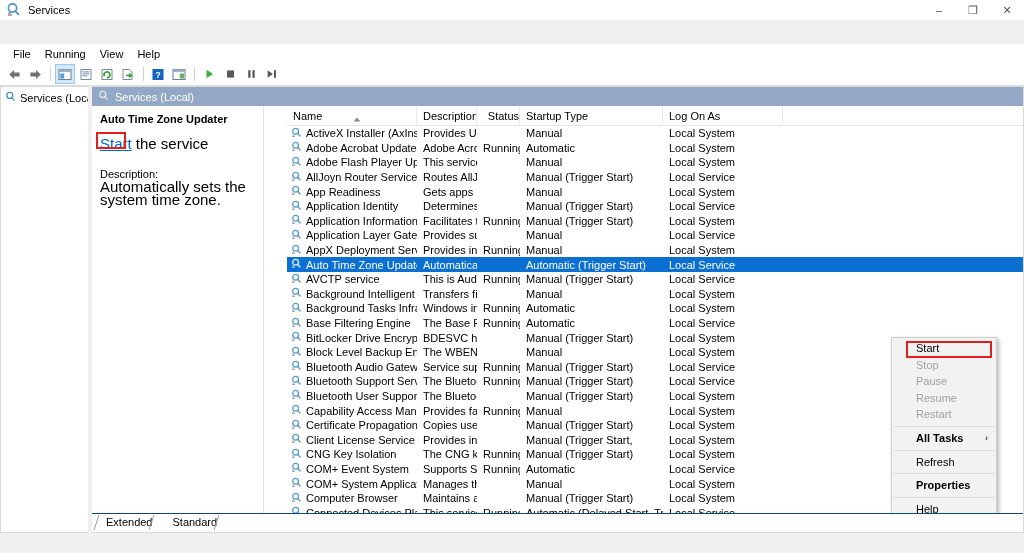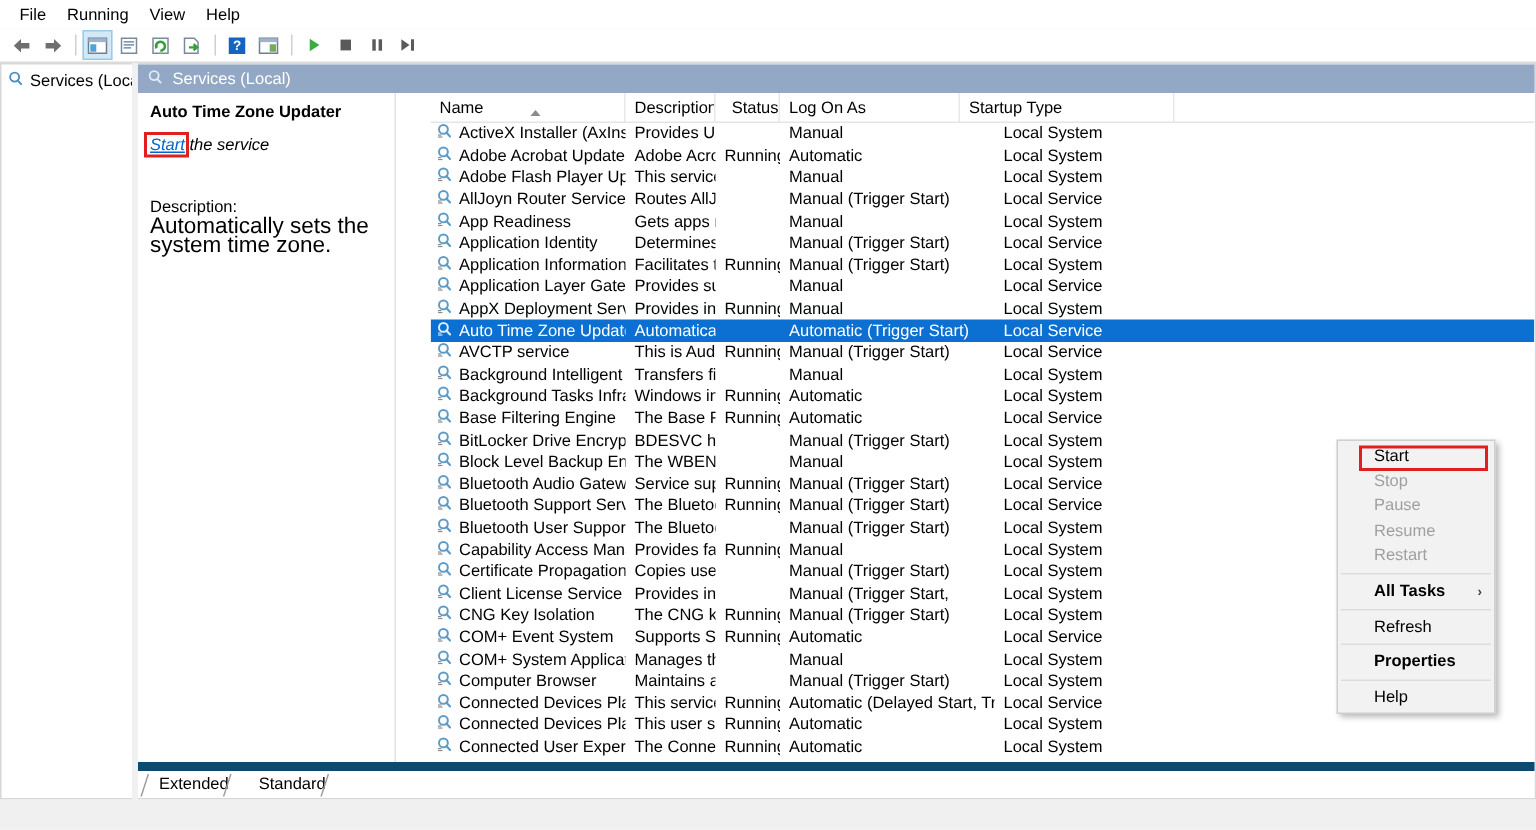--- a/index.html
+++ b/index.html
@@ -56,20 +56,21 @@
   }
 
   
   .menubar {
     height: 19px;
     background: #ffffff;
     display: flex;
     align-items: center;
     padding-left: 6px;
     flex: 0 0 auto;
+    margin-top: 24px;
   }
   .menu-item {
     padding: 2px 7px;
     font-size: 11px;
     color: #000;
     line-height: 14px;
   }
 
   
   .toolbar {
@@ -172,26 +173,25 @@
     border-right: 1px solid #e2e2e2;
     position: relative;
   }
   .details-title {
     font-weight: bold;
     font-size: 11px;
     color: #000;
     margin-bottom: 10px;
   }
   .start-line {
-    font-size: 11px;
+    font-size: 15px;
     color: #000;
-    margin-bottom: 29px;
+    margin-bottom: 16px;
     position: relative;
     display: inline-block;
-    font-style: italic;
   }
   .start-link {
     color: #0066cc;
     text-decoration: underline;
     cursor: pointer;
   }
   .redbox {
     position: absolute;
     border: 2px solid #e02020;
     box-sizing: border-box;
@@ -315,23 +315,22 @@
     box-sizing: border-box;
     z-index: 45;
     pointer-events: none;
   }
 
   
   .tabs {
     height: 18px;
     background: #ffffff;
     display: flex;
-    align-items: flex-end;
-    flex: 0 0 auto;
-    border-top: 6px solid #0c4a6e;
+    flex: 0 0 auto;
+    border-top: 1px solid #0c4a6e;
     padding-left: 4px;
   }
   .tab {
     font-size: 11px;
     color: #000;
     padding: 1px 10px 2px 10px;
     position: relative;
     line-height: 14px;
   }
   .tab .slash-l, .tab .slash-r {
@@ -348,20 +347,36 @@
     background: #f0f0f0;
     flex: 0 0 auto;
   }
   .icon-svc { width: 11px; height: 11px; flex: 0 0 auto; }
 </style>
 </head>
 <body>
 
 <div class="app">
 
+  <div class="titlebar">
+    <div class="titlebar-icon">
+      <svg class="svc-glyph" width="15" height="15" viewBox="0 0 15 15">
+        <circle cx="6.5" cy="6" r="4.1" fill="none" stroke="#4a90c4" stroke-width="1.6"></circle>
+        <path d="M9.2 9.0 L12.4 12.4" stroke="#4a90c4" stroke-width="1.8" stroke-linecap="round"></path>
+        <rect x="2" y="10.5" width="3" height="1.2" fill="#7a7a7a"></rect>
+        <rect x="2" y="12.4" width="4" height="1.2" fill="#7a7a7a"></rect>
+      </svg>
+    </div>
+    <div class="titlebar-title">Services</div>
+    <div class="winbtns">
+      <div class="winbtn">–</div>
+      <div class="winbtn">❐</div>
+      <div class="winbtn close">✕</div>
+    </div>
+  </div>
 
   <div class="menubar">
     <div class="menu-item">File</div>
     <div class="menu-item">Running</div>
     <div class="menu-item">View</div>
     <div class="menu-item">Help</div>
   </div>
 
   <div class="toolbar">
     <div class="tb">
@@ -488,22 +503,22 @@
             <div class="ch c-name">
               <span>Name</span>
               <span class="sort-caret">
                 <svg width="8" height="5" viewBox="0 0 8 5">
                     <path d="M4 0.4 L7.4 4.4 L0.6 4.4 Z" fill="#8a8a8a"></path>
                   </svg>
               </span>
             </div>
             <div class="ch c-desc">Description</div>
             <div class="ch c-status">Status</div>
+            <div class="ch c-start">Startup Type</div>
             <div class="ch c-logon">Log On As</div>
-            <div class="ch c-start">Startup Type</div>
           </div>
 
           <div class="rows" id="rows-container">
               <div class="row">
                 <div class="cell name c-name">
                   <span><svg class="icon-svc" viewBox="0 0 15 15">
                       <circle cx="6.3" cy="5.8" r="4" fill="none" stroke="#5c9bc7" stroke-width="1.8"></circle>
                       <path d="M9 8.6 L12.3 12.2" stroke="#5c9bc7" stroke-width="1.9" stroke-linecap="round"></path>
                       <rect x="1.4" y="10.4" width="3" height="1.1" fill="#8a8a8a"></rect>
                       <rect x="1.4" y="12.2" width="4" height="1.1" fill="#8a8a8a"></rect>

